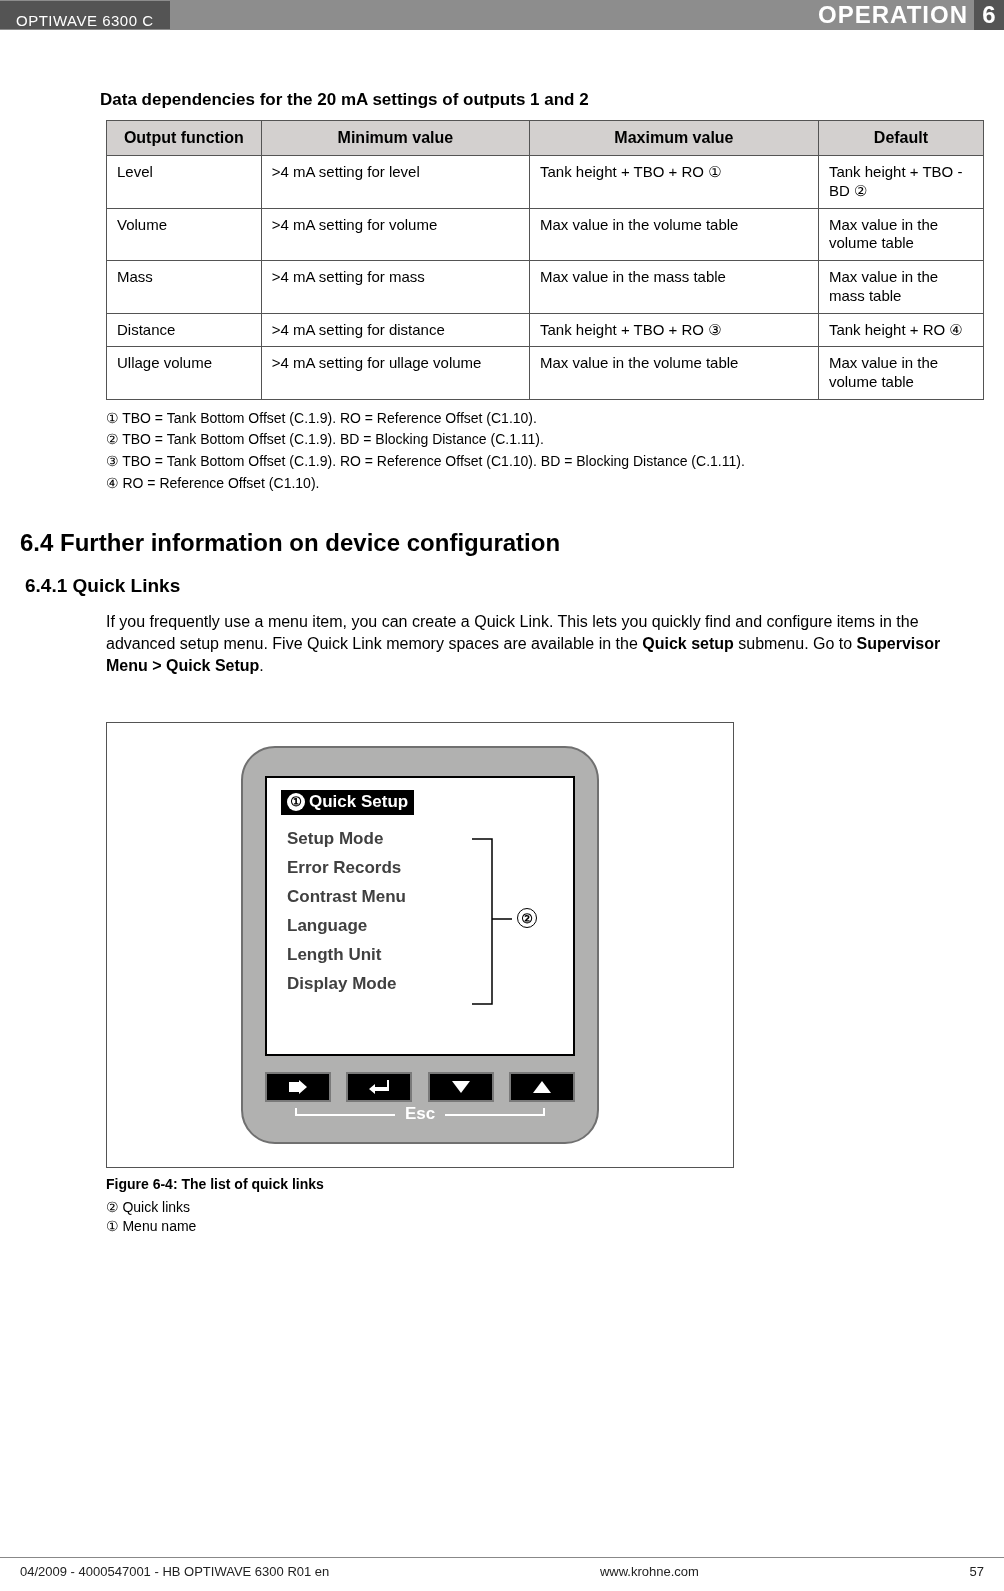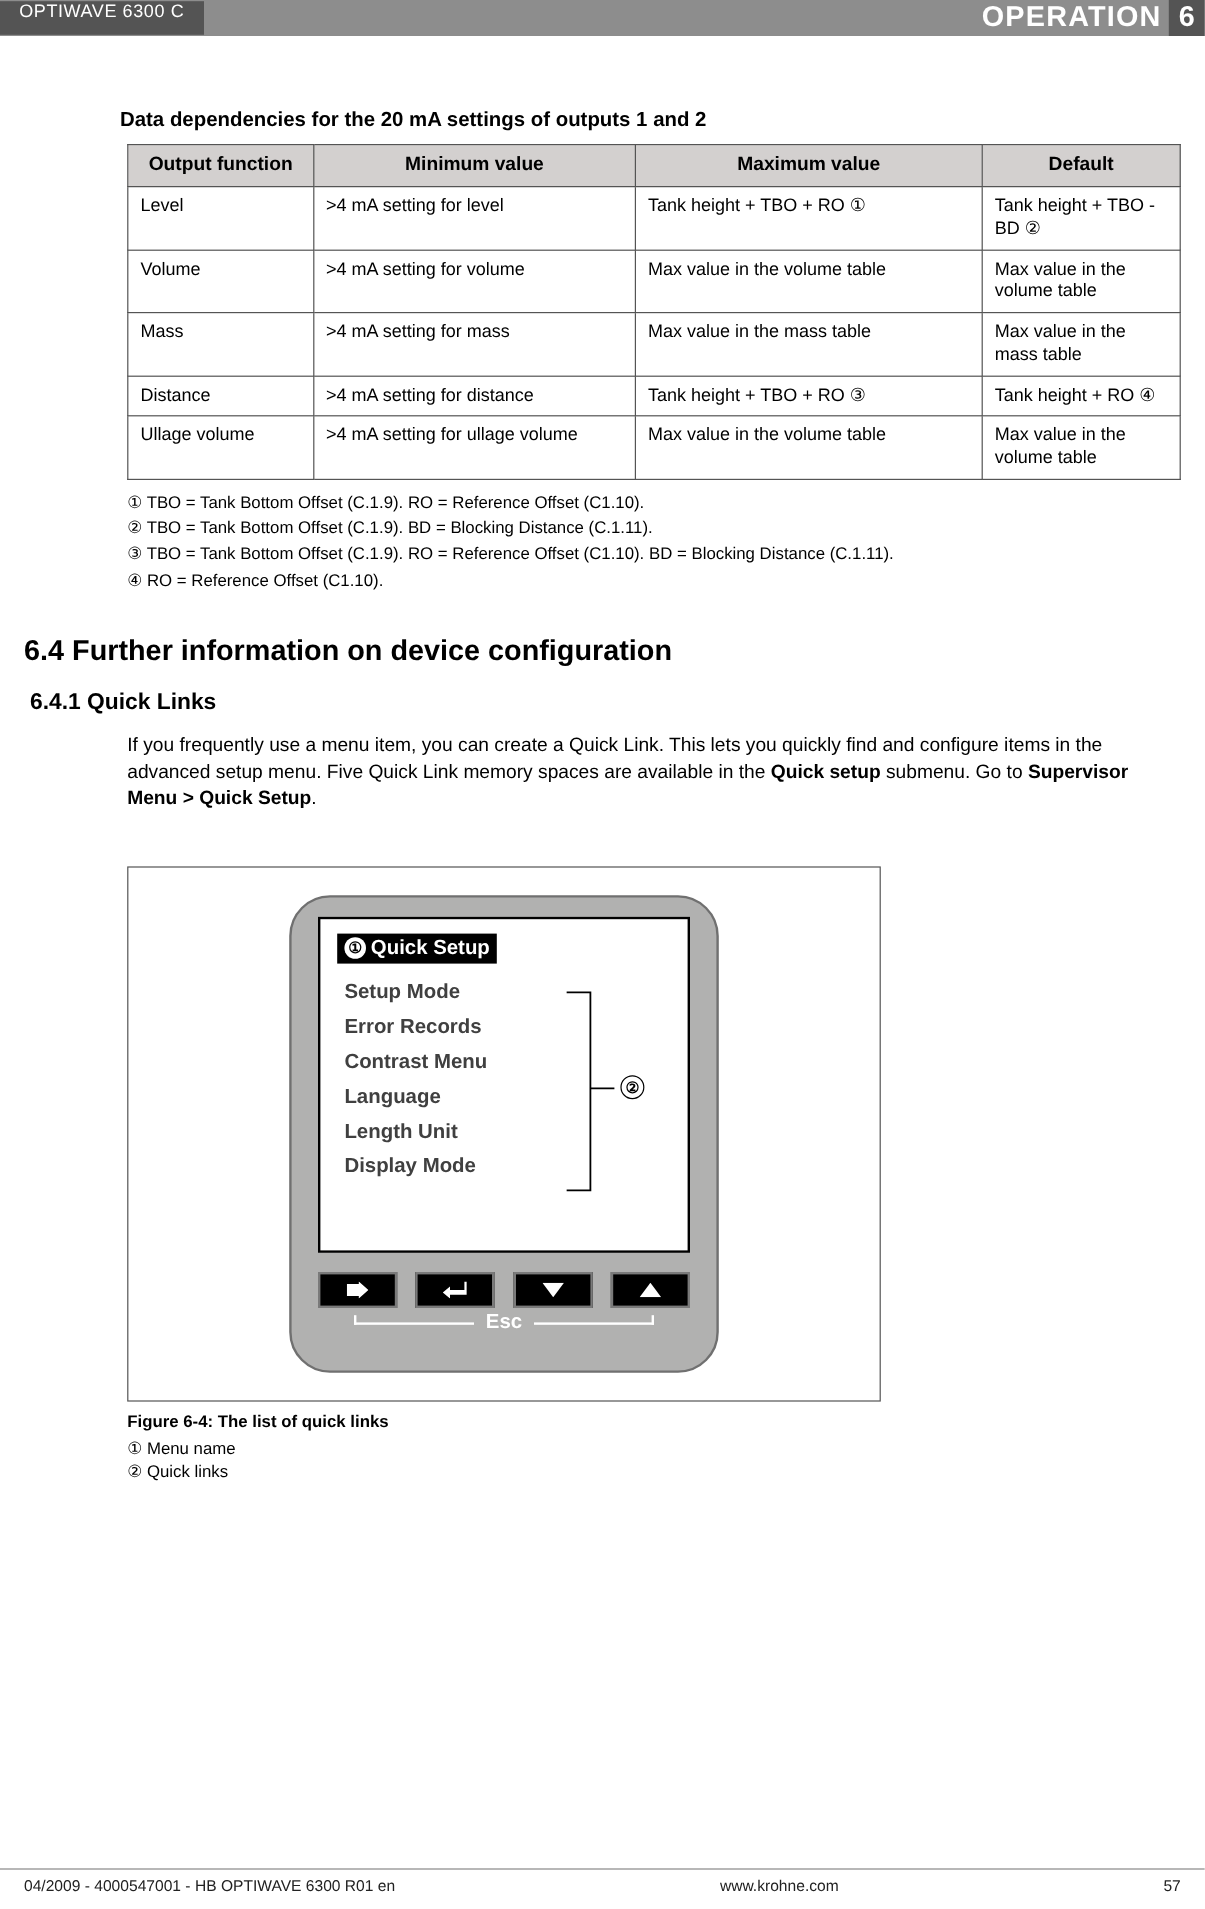--- a/index.html
+++ b/index.html
@@ -19,21 +19,21 @@
     width: 100%;
     position: relative;
     display: flex;
     align-items: center;
   }
   .header-left-tab {
     background: #545454;
     height: 28px;
     padding: 0 16px;
     display: flex;
-    align-items: flex-start;
+    align-items: flex-end;
   }
   .header-left-tab span {
     color: #fff;
     font-size: 15px;
     letter-spacing: 0.5px;
   }
   .header-right {
     margin-left: auto;
     display: flex;
     align-items: center;
@@ -135,21 +135,21 @@
     border-radius: 34px;
     border: 2px solid #707070;
     padding: 16px 22px 18px 22px;
     position: relative;
   }
   .screen {
     background: #fff;
     border: 2px solid #000;
     width: 310px;
     height: 280px;
-    margin: 0 auto;
+    margin: 12px auto;
     padding: 12px 14px 10px 14px;
     position: relative;
   }
   .screen-title-bar {
     background: #000;
     color: #fff;
     font-weight: bold;
     font-size: 17px;
     padding: 2px 6px 3px 6px;
     display: inline-block;
@@ -393,22 +393,22 @@
       <div class="esc-bar">
         <div class="esc-line-left"></div>
         <span class="esc-label">Esc</span>
         <div class="esc-line-right"></div>
       </div>
     </div>
   </div>
 
   <div class="fig-caption">Figure 6-4: The list of quick links</div>
   <div class="fig-notes">
+    <div class="circ">②   Quick links</div>
     <div class="circ">①   Menu name</div>
-    <div class="circ">②   Quick links</div>
   </div>
 
 </div>
 
 <div class="footer">
   <span>04/2009 - 4000547001 - HB OPTIWAVE 6300 R01 en</span>
   <span>www.krohne.com</span>
   <span>57</span>
 </div>
 

